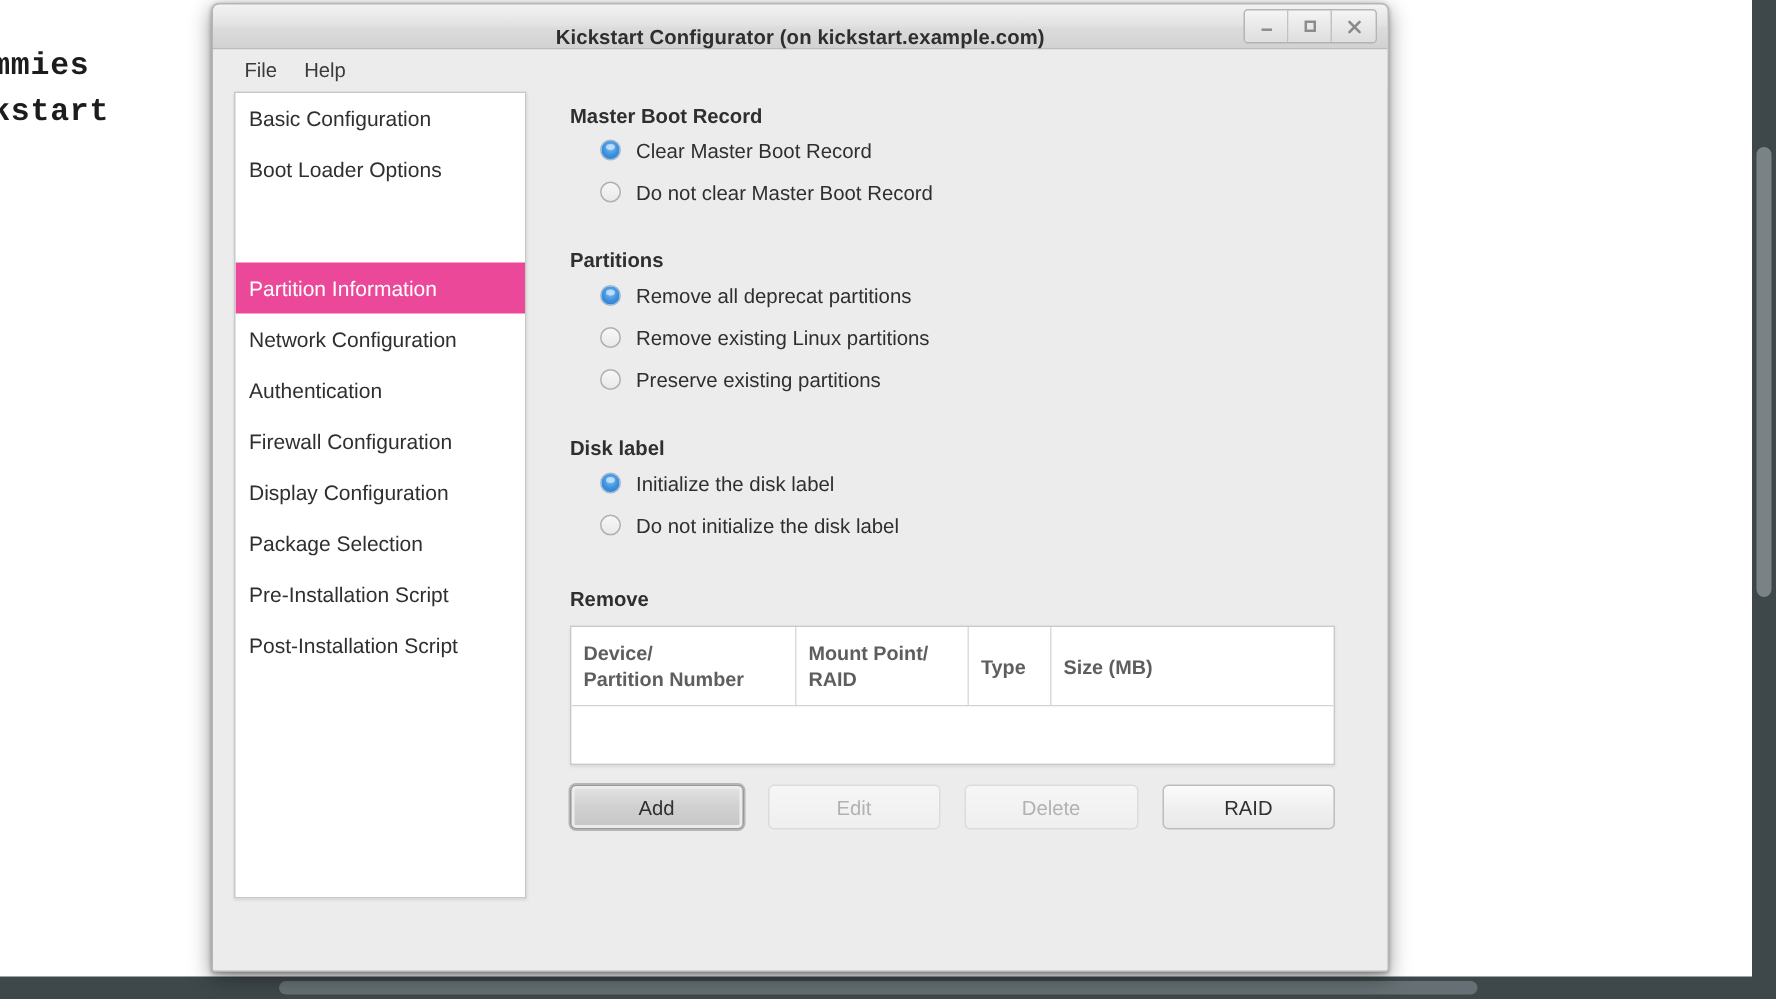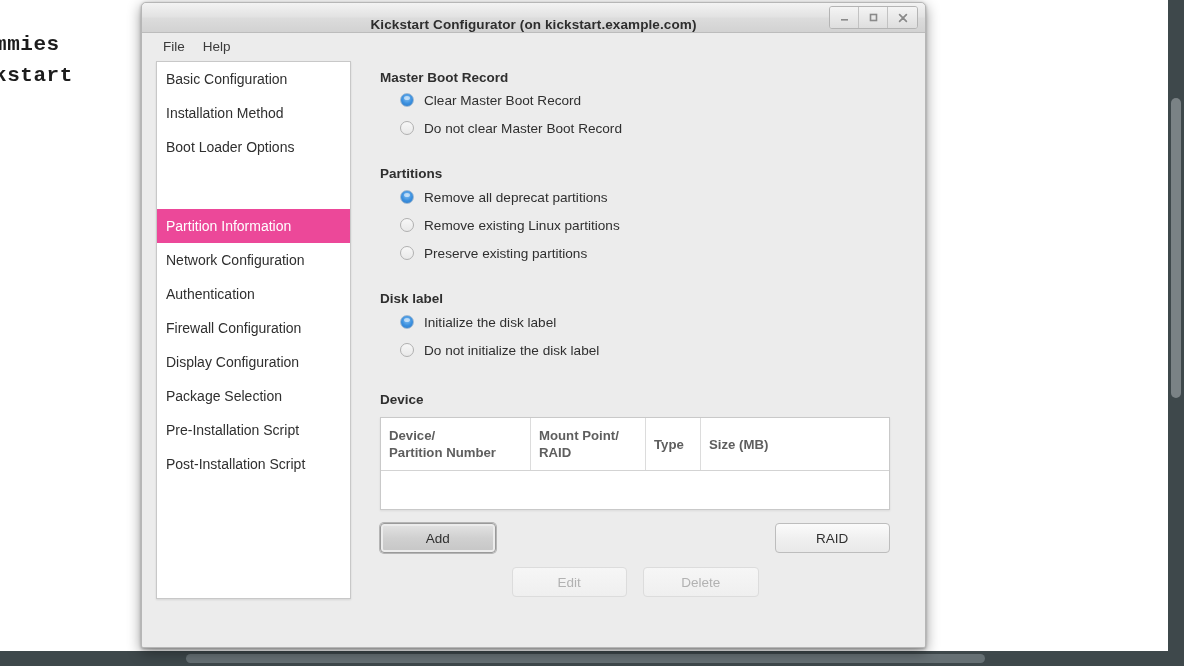--- a/index.html
+++ b/index.html
@@ -282,21 +282,20 @@
   }
   .btn.focused {
     background: linear-gradient(to bottom, #e4e4e4 0%, #d0d0d0 50%, #c6c6c6 100%);
     border: 1px solid #9a9a9a;
     box-shadow: inset 0 0 0 2px #ececec, 0 0 0 1px #b5b5b5;
   }
   .btn.disabled {
     color: #b2b2b2;
     background: linear-gradient(to bottom, #f6f6f6, #efefef);
     border: 1px solid #dcdcdc;
-    margin-top: 44px;
   }
 </style>
 </head>
 <body>
 
 <div id="terminal">
   <pre class="term-lines"># System dummies
 -config-kickstart                                      ion: setting an a
 s deprecat
  XML ("/us                                  tart.glade", doma
@@ -341,21 +340,20 @@
 
   <div class="menubar">
     <div class="menu-item">File</div>
     <div class="menu-item">Help</div>
   </div>
 
   <div class="body-area">
 
     <div class="sidebar">
       <div class="sidebar-item">Basic Configuration</div>
-      <div class="sidebar-item">Installation Method</div>
       <div class="sidebar-item">Boot Loader Options</div>
       <div class="sidebar-item selected">Partition Information</div>
       <div class="sidebar-item">Network Configuration</div>
       <div class="sidebar-item">Authentication</div>
       <div class="sidebar-item">Firewall Configuration</div>
       <div class="sidebar-item">Display Configuration</div>
       <div class="sidebar-item">Package Selection</div>
       <div class="sidebar-item">Pre-Installation Script</div>
       <div class="sidebar-item">Post-Installation Script</div>
     </div>
@@ -402,21 +400,21 @@
             <span class="radio-label">Initialize the disk label</span>
           </div>
           <div class="radio-row">
             <span class="radio"></span>
             <span class="radio-label">Do not initialize the disk label</span>
           </div>
         </div>
       </div>
 
       <div style="margin-top:21px;">
-        <div class="group-title">Device</div>
+        <div class="group-title">Remove</div>
 
         <div class="table-wrap" style="margin-top:10px;">
           <div class="table-head">
             <div class="th c0">Device/
 Partition Number</div>
             <div class="th c1">Mount Point/
 RAID</div>
             <div class="th c2">Type</div>
             <div class="th c4">Size (MB)</div>
           </div>

